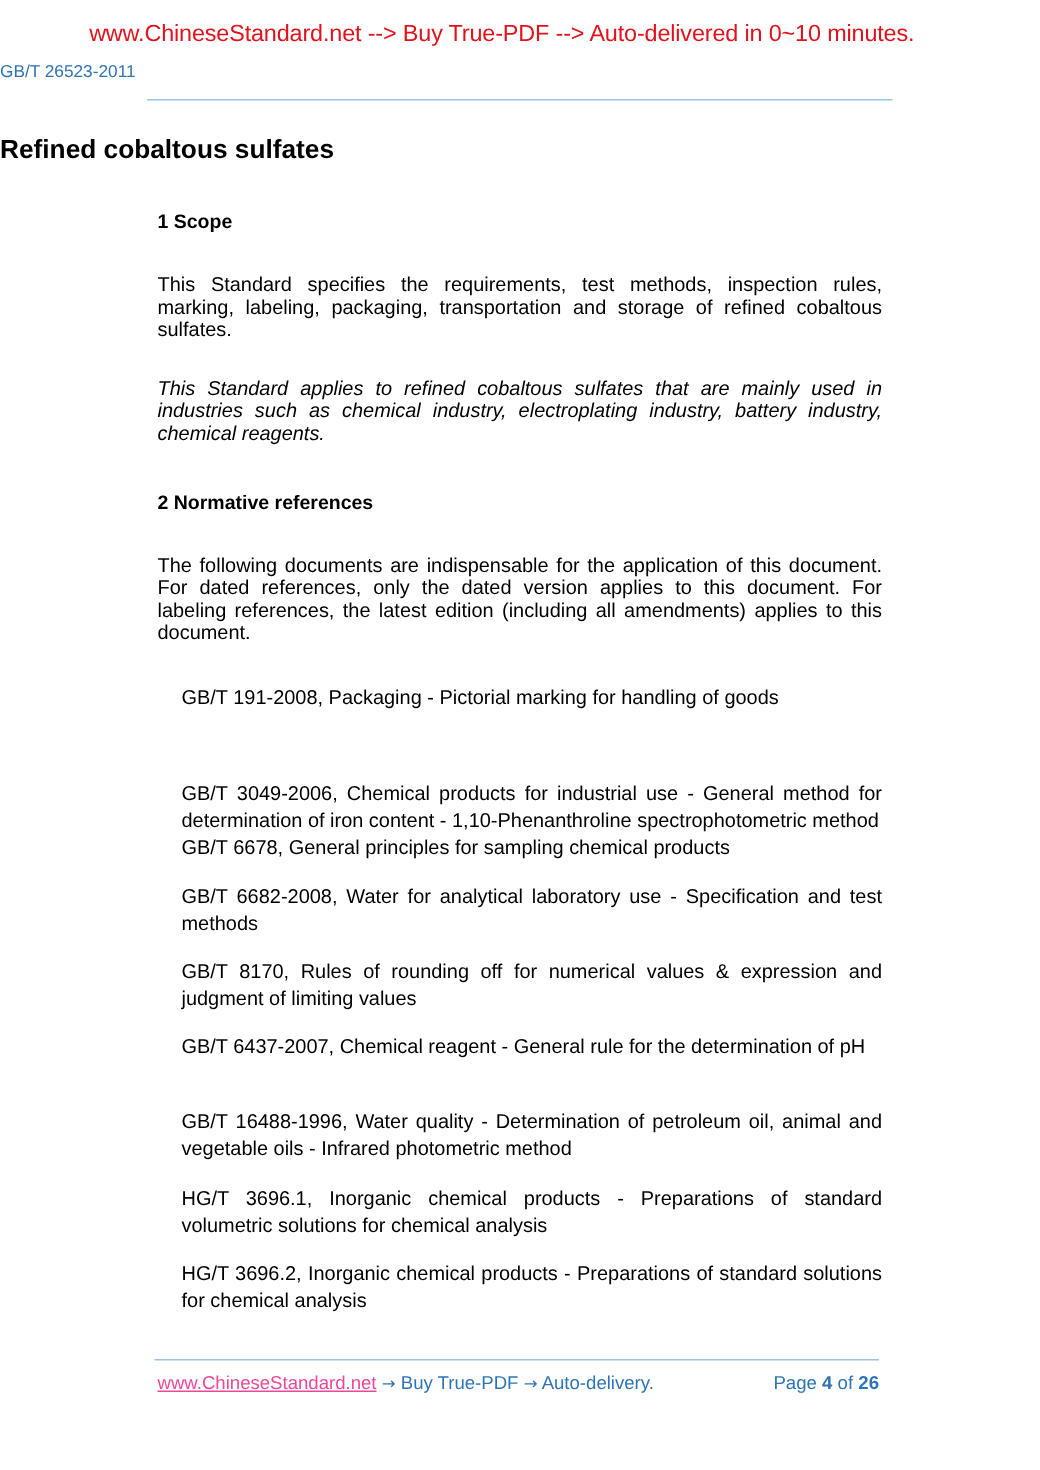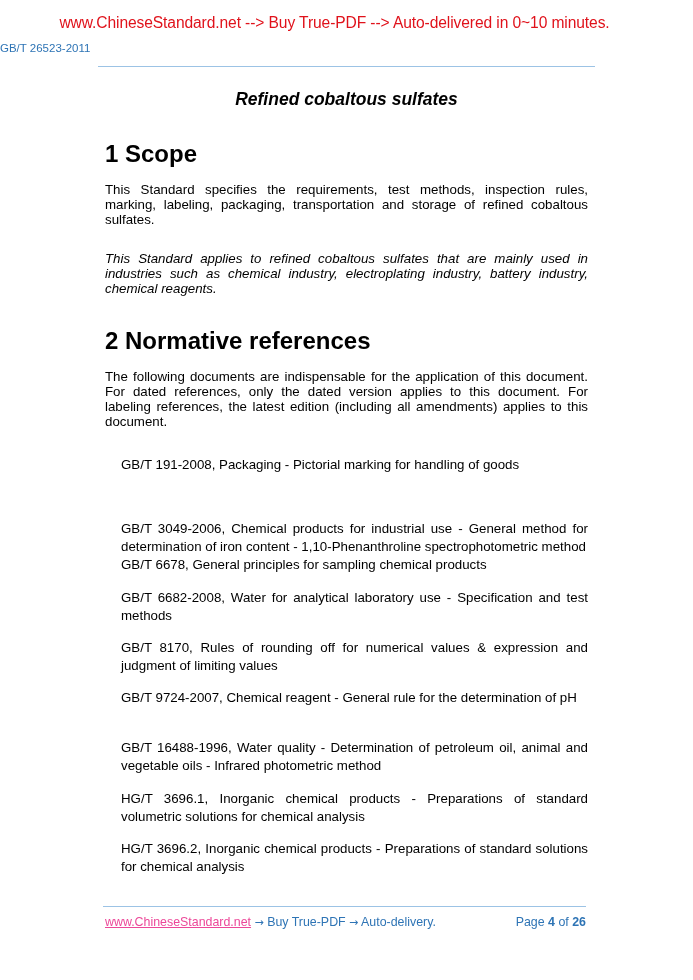--- a/index.html
+++ b/index.html
@@ -40,29 +40,27 @@
     left: 98px;
     width: 497px;
     height: 0;
     border-top: 1px solid #9cc3e5;
   }
   .doc-title {
     position: absolute;
     top: 89px;
     left: 0;
     width: 693px;
-    text-align: center;
     font-size: 17.5px;
     font-weight: bold;
-    font-style: italic;
   }
   .section-heading {
     position: absolute;
     left: 105px;
-    font-size: 24px;
+    font-size: 13px;
     font-weight: bold;
   }
   .para {
     position: absolute;
     left: 105px;
     width: 483px;
     text-align: justify;
     font-size: 13.3px;
     line-height: 15px;
   }
@@ -121,21 +119,21 @@
 <div class="para" style="top:251px;font-style:italic;">This Standard applies to refined cobaltous sulfates that are mainly used in industries such as chemical industry, electroplating industry, battery industry, chemical reagents.</div>
 
 <div class="section-heading" style="top:327px;">2 Normative references</div>
 <div class="para" style="top:369px;">The following documents are indispensable for the application of this document. For dated references, only the dated version applies to this document. For labeling references, the latest edition (including all amendments) applies to this document.</div>
 
 <div class="ref" style="top:456px;">GB/T 191-2008, Packaging - Pictorial marking for handling of goods</div>
 <div class="ref" style="top:488px;margin-top:32px;">GB/T 3049-2006, Chemical products for industrial use - General method for determination of iron content - 1,10-Phenanthroline spectrophotometric method</div>
 <div class="ref" style="top:556px;">GB/T 6678, General principles for sampling chemical products</div>
 <div class="ref" style="top:589px;">GB/T 6682-2008, Water for analytical laboratory use - Specification and test methods</div>
 <div class="ref" style="top:639px;">GB/T 8170, Rules of rounding off for numerical values &amp; expression and judgment of limiting values</div>
-<div class="ref" style="top:689px;">GB/T 9724-2007, Chemical reagent - General rule for the determination of pH</div>
+<div class="ref" style="top:689px;">GB/T 6437-2007, Chemical reagent - General rule for the determination of pH</div>
 <div class="ref" style="top:739px;">GB/T 16488-1996, Water quality - Determination of petroleum oil, animal and vegetable oils - Infrared photometric method</div>
 <div class="ref" style="top:790px;">HG/T 3696.1, Inorganic chemical products - Preparations of standard volumetric solutions for chemical analysis</div>
 <div class="ref" style="top:840px;">HG/T 3696.2, Inorganic chemical products - Preparations of standard solutions for chemical analysis</div>
 
 <div class="footer-rule"></div>
 <div class="footer">
   <a class="footer-link">www.ChineseStandard.net</a>
   <span class="arrow">→</span>
   <span>Buy True-PDF</span>
   <span class="arrow">→</span>

